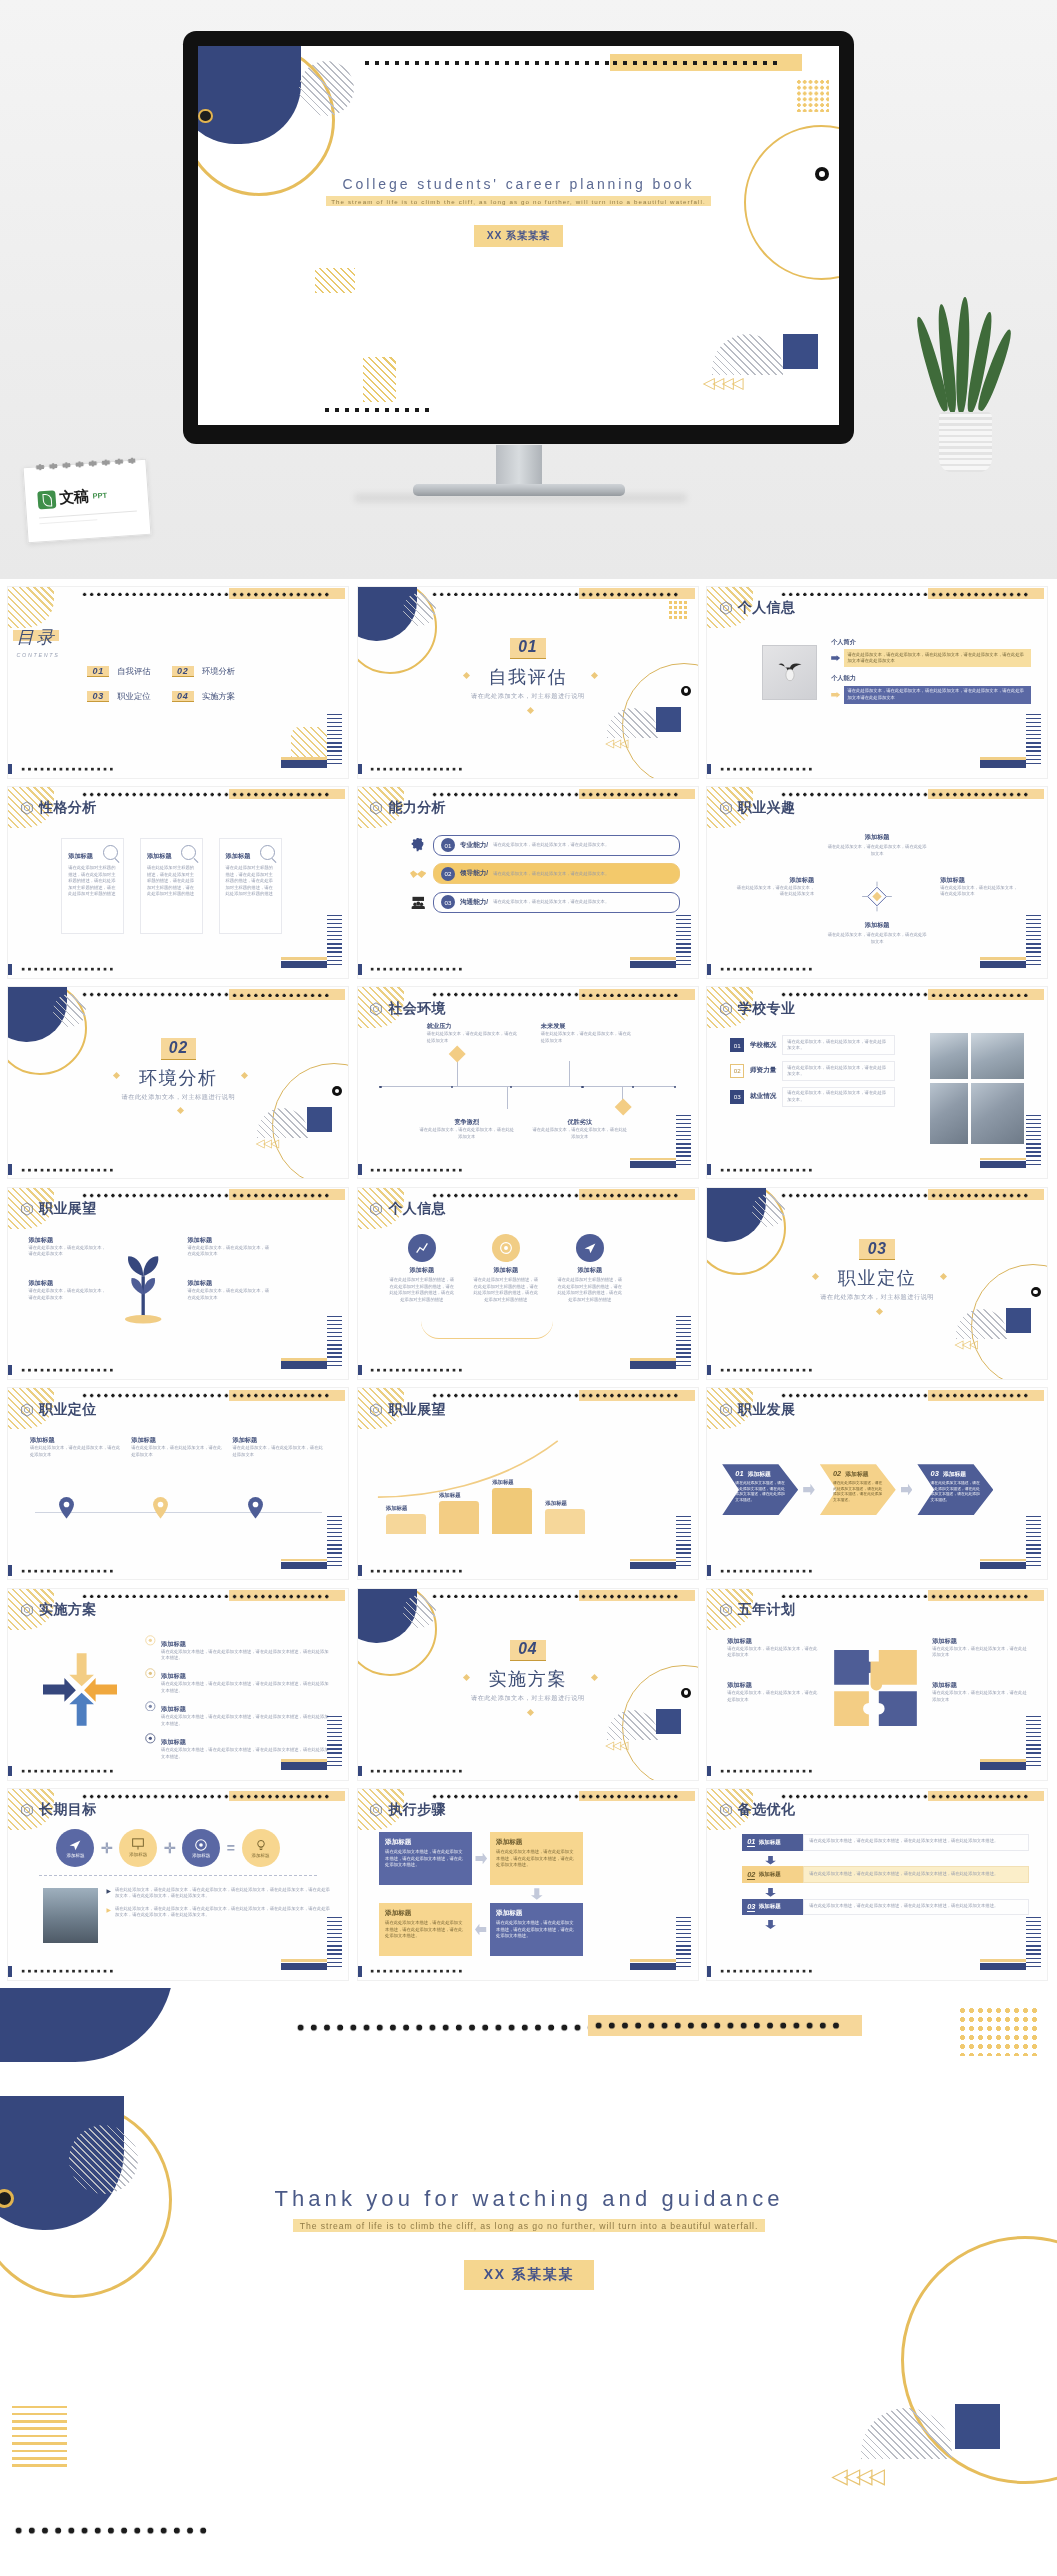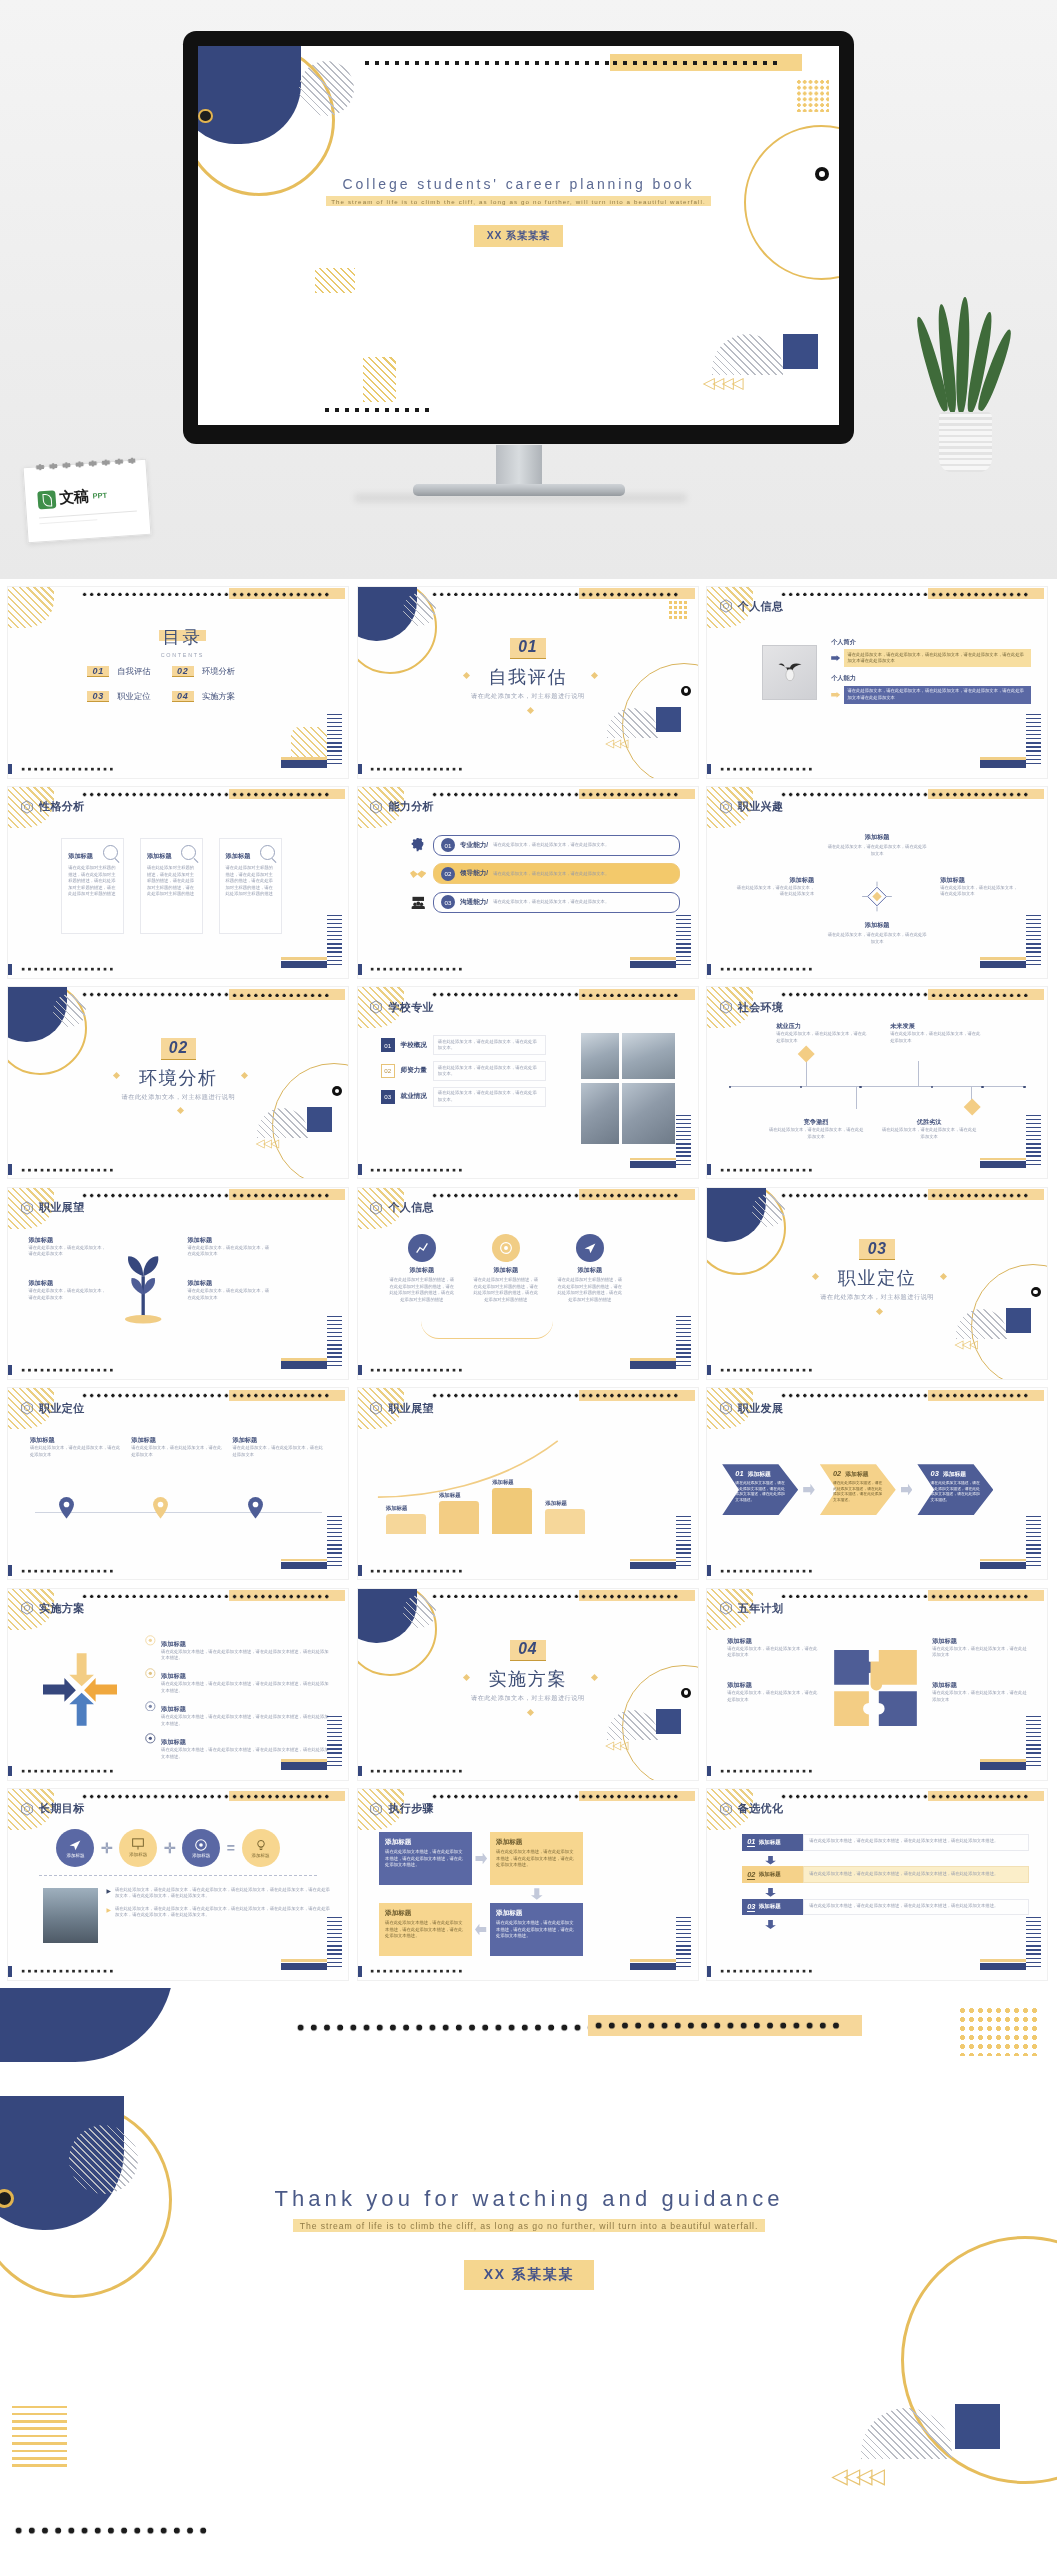--- a/index.html
+++ b/index.html
@@ -86,21 +86,21 @@
   .s-topdots { position:absolute; left:73px; top:4.1px; width:149px; height:5.8px;
                background-image:radial-gradient(#1c1c1c 34%, transparent 36%); background-size:7.1px 7.1px; }
   .s-topgold { position:absolute; left:221px; top:1.7px; width:116px; height:10.7px; background:#f6d79a;}
   .s-topgold i { position:absolute; left:1.7px; top:2.5px; width:101px; height:5.8px;
                background-image:radial-gradient(#1c1c1c 34%, transparent 36%); background-size:7.1px 7.1px; }
   .s-cornerhatch { position:absolute; left:-5px; top:-5px; width:51px; height:46px; border-radius:0 0 28px 0;
                background-image:repeating-linear-gradient(45deg,#ebcf83 0 1.7px, transparent 1.7px 5px); }
   .s-head { position:absolute; left:11.6px; top:12.4px; display:flex; align-items:center; gap:5px; z-index:4;}
   .s-hexicon { width:14px; height:14px; position:relative; }
   .s-hexicon svg { display:block; }
-  .s-title { font-size:11px; color:#3d4a6f; font-weight:bold; letter-spacing:0.4px; }
+  .s-title { font-size:14px; color:#3d4a6f; font-weight:bold; letter-spacing:0.4px; }
   .s-botdots { position:absolute; left:11.6px; bottom:6.6px; width:93px; height:5px;
                background-image:radial-gradient(#2a2a2a 34%, transparent 36%); background-size:6.3px 6.3px;}
   .s-leftsq { position:absolute; left:-3.3px; bottom:3.3px; width:7.4px; height:10.7px; background:#36477d;}
   .s-brwave { position:absolute; right:6.6px; bottom:13.2px; width:15px; height:51px;
               background-image:repeating-linear-gradient(0deg,#3a4d86 0 1.3px, transparent 1.3px 4.1px);}
   .s-brbar { position:absolute; right:21.5px; bottom:10px; width:46px; height:7.4px; background:#36477d;}
   .s-brbar2 { position:absolute; right:21.5px; bottom:18px; width:46px; height:2.5px; background:#f1cf88;}
 
   
   .sec-blob { position:absolute; left:-20px; top:-11.6px; width:79px; height:66px; background:#36477d; border-radius:0 0 40px 38px;}
@@ -275,21 +275,21 @@
 <div class="grid">
 
   <div class="row">
 
     <div class="slide">
       <div class="s-cornerhatch"></div>
       <div class="s-topdots"></div>
         <div class="s-topgold">
           <i></i>
         </div>
-      <div style="position:absolute;left:8px;right:0;top:38px;text-align:center;">
+      <div style="position:absolute;left:8px;right:0;top:38px;text-align:left;font-style:italic;">
         <div style="display:inline-block;position:relative;">
           <span style="position:absolute;left:-3.3px;top:5px;right:-3.3px;height:11.6px;background:#f6d79a;"></span>
           <span style="position:relative;font-size:17.4px;color:#3f4f76;letter-spacing:2.5px;">目录</span>
         </div>
         <div style="font-size:5.4px;color:#9aa2b5;letter-spacing:1.7px;margin-top:3.3px;">CONTENTS</div>
       </div>
       <div style="position:absolute;left:79px;top:79px;display:grid;grid-template-columns:1fr 1fr;gap:13.2px 21.5px;">
         <div style="display:flex;align-items:center;gap:8.3px;">
           <span class="sec-num" style="font-size:9px;padding:0 5px 0.8px;">01</span>
           <span style="font-size:8.3px;color:#3f4d77;">自我评估</span>
@@ -572,65 +572,20 @@
         <div class="s-topgold">
           <i></i>
         </div>
       <div class="s-head">
         <span class="s-hexicon">
             <svg width="14" height="14" viewBox="0 0 17 17">
               <polygon points="8.5,1 15,4.8 15,12.2 8.5,16 2,12.2 2,4.8" fill="none" stroke="#6b7594" stroke-width="1"></polygon>
               <polygon points="8.5,5 11.6,6.8 11.6,10.2 8.5,12 5.4,10.2 5.4,6.8" fill="none" stroke="#6b7594" stroke-width=".8"></polygon>
             </svg>
           </span>
-        <span class="s-title">学校专业</span>
-      </div>
-      <div style="position:absolute;left:23px;top:48px;width:165px;">
-        <div class="sc-row">
-          <span class="sc-num">01</span>
-          <span class="sc-name">学校概况</span>
-          <span class="sc-body tiny2">请在此处添加文本，请在此处添加文本，请在此处添加文本。</span>
-        </div>
-        <div class="sc-row">
-          <span class="sc-num g">02</span>
-          <span class="sc-name">师资力量</span>
-          <span class="sc-body tiny2">请在此处添加文本，请在此处添加文本，请在此处添加文本。</span>
-        </div>
-        <div class="sc-row">
-          <span class="sc-num">03</span>
-          <span class="sc-name">就业情况</span>
-          <span class="sc-body tiny2">请在此处添加文本，请在此处添加文本，请在此处添加文本。</span>
-        </div>
-      </div>
-      <div style="position:absolute;right:23px;top:46px;width:94px;height:111px;display:grid;grid-template-columns:38px 53px;grid-template-rows:46px 61px;gap:3.3px;">
-        <div class="photo2"></div>
-          <div class="photo2"></div>
-          <div class="photo"></div>
-          <div class="photo"></div>
-      </div>
-      <div class="s-brwave"></div>
-        <div class="s-brbar"></div>
-        <div class="s-brbar2"></div>
-      <div class="s-botdots"></div>
-        <div class="s-leftsq"></div>
-    </div>
-
-    <div class="slide">
-      <div class="s-cornerhatch"></div>
-        <div class="s-topdots"></div>
-        <div class="s-topgold">
-          <i></i>
-        </div>
-      <div class="s-head">
-        <span class="s-hexicon">
-            <svg width="14" height="14" viewBox="0 0 17 17">
-              <polygon points="8.5,1 15,4.8 15,12.2 8.5,16 2,12.2 2,4.8" fill="none" stroke="#6b7594" stroke-width="1"></polygon>
-              <polygon points="8.5,5 11.6,6.8 11.6,10.2 8.5,12 5.4,10.2 5.4,6.8" fill="none" stroke="#6b7594" stroke-width=".8"></polygon>
-            </svg>
-          </span>
         <span class="s-title">社会环境</span>
       </div>
       <div class="tl-axis">
         <span class="tl-node" style="left:0;"></span>
         <span class="tl-node" style="left:24%;"></span>
         <span class="tl-node" style="left:44%;"></span>
         <span class="tl-node" style="left:68%;"></span>
         <span class="tl-node" style="left:85%;"></span>
         <span class="tl-node" style="right:0;"></span>
       </div>
@@ -648,20 +603,65 @@
         <div class="lbl-s">未来发展</div>
         <div class="tiny2">请在此处添加文本，请在此处添加文本，请在此处添加文本</div>
       </div>
       <div style="position:absolute;left:61px;top:131px;width:96px;text-align:center;">
         <div class="lbl-s">竞争激烈</div>
         <div class="tiny2">请在此处添加文本，请在此处添加文本，请在此处添加文本</div>
       </div>
       <div style="position:absolute;left:174px;top:131px;width:96px;text-align:center;">
         <div class="lbl-s">优胜劣汰</div>
         <div class="tiny2">请在此处添加文本，请在此处添加文本，请在此处添加文本</div>
+      </div>
+      <div class="s-brwave"></div>
+        <div class="s-brbar"></div>
+        <div class="s-brbar2"></div>
+      <div class="s-botdots"></div>
+        <div class="s-leftsq"></div>
+    </div>
+
+    <div class="slide">
+      <div class="s-cornerhatch"></div>
+        <div class="s-topdots"></div>
+        <div class="s-topgold">
+          <i></i>
+        </div>
+      <div class="s-head">
+        <span class="s-hexicon">
+            <svg width="14" height="14" viewBox="0 0 17 17">
+              <polygon points="8.5,1 15,4.8 15,12.2 8.5,16 2,12.2 2,4.8" fill="none" stroke="#6b7594" stroke-width="1"></polygon>
+              <polygon points="8.5,5 11.6,6.8 11.6,10.2 8.5,12 5.4,10.2 5.4,6.8" fill="none" stroke="#6b7594" stroke-width=".8"></polygon>
+            </svg>
+          </span>
+        <span class="s-title">学校专业</span>
+      </div>
+      <div style="position:absolute;left:23px;top:48px;width:165px;">
+        <div class="sc-row">
+          <span class="sc-num">01</span>
+          <span class="sc-name">学校概况</span>
+          <span class="sc-body tiny2">请在此处添加文本，请在此处添加文本，请在此处添加文本。</span>
+        </div>
+        <div class="sc-row">
+          <span class="sc-num g">02</span>
+          <span class="sc-name">师资力量</span>
+          <span class="sc-body tiny2">请在此处添加文本，请在此处添加文本，请在此处添加文本。</span>
+        </div>
+        <div class="sc-row">
+          <span class="sc-num">03</span>
+          <span class="sc-name">就业情况</span>
+          <span class="sc-body tiny2">请在此处添加文本，请在此处添加文本，请在此处添加文本。</span>
+        </div>
+      </div>
+      <div style="position:absolute;right:23px;top:46px;width:94px;height:111px;display:grid;grid-template-columns:38px 53px;grid-template-rows:46px 61px;gap:3.3px;">
+        <div class="photo2"></div>
+          <div class="photo2"></div>
+          <div class="photo"></div>
+          <div class="photo"></div>
       </div>
       <div class="s-brwave"></div>
         <div class="s-brbar"></div>
         <div class="s-brbar2"></div>
       <div class="s-botdots"></div>
         <div class="s-leftsq"></div>
     </div>
   </div>
 
   <div class="row">

